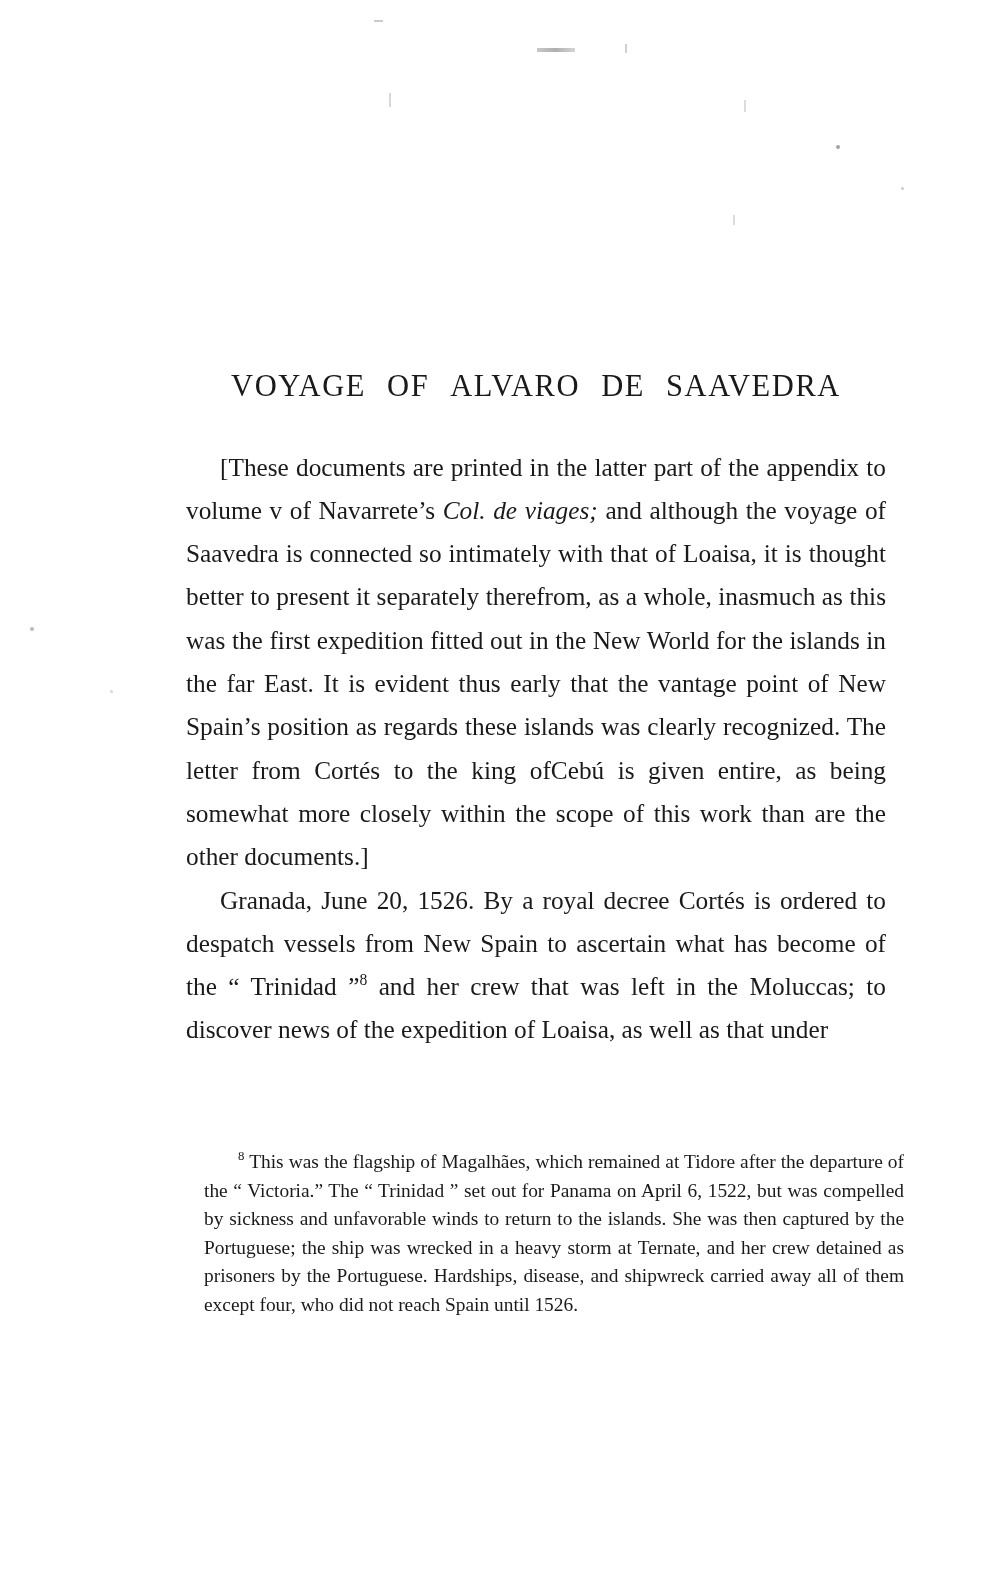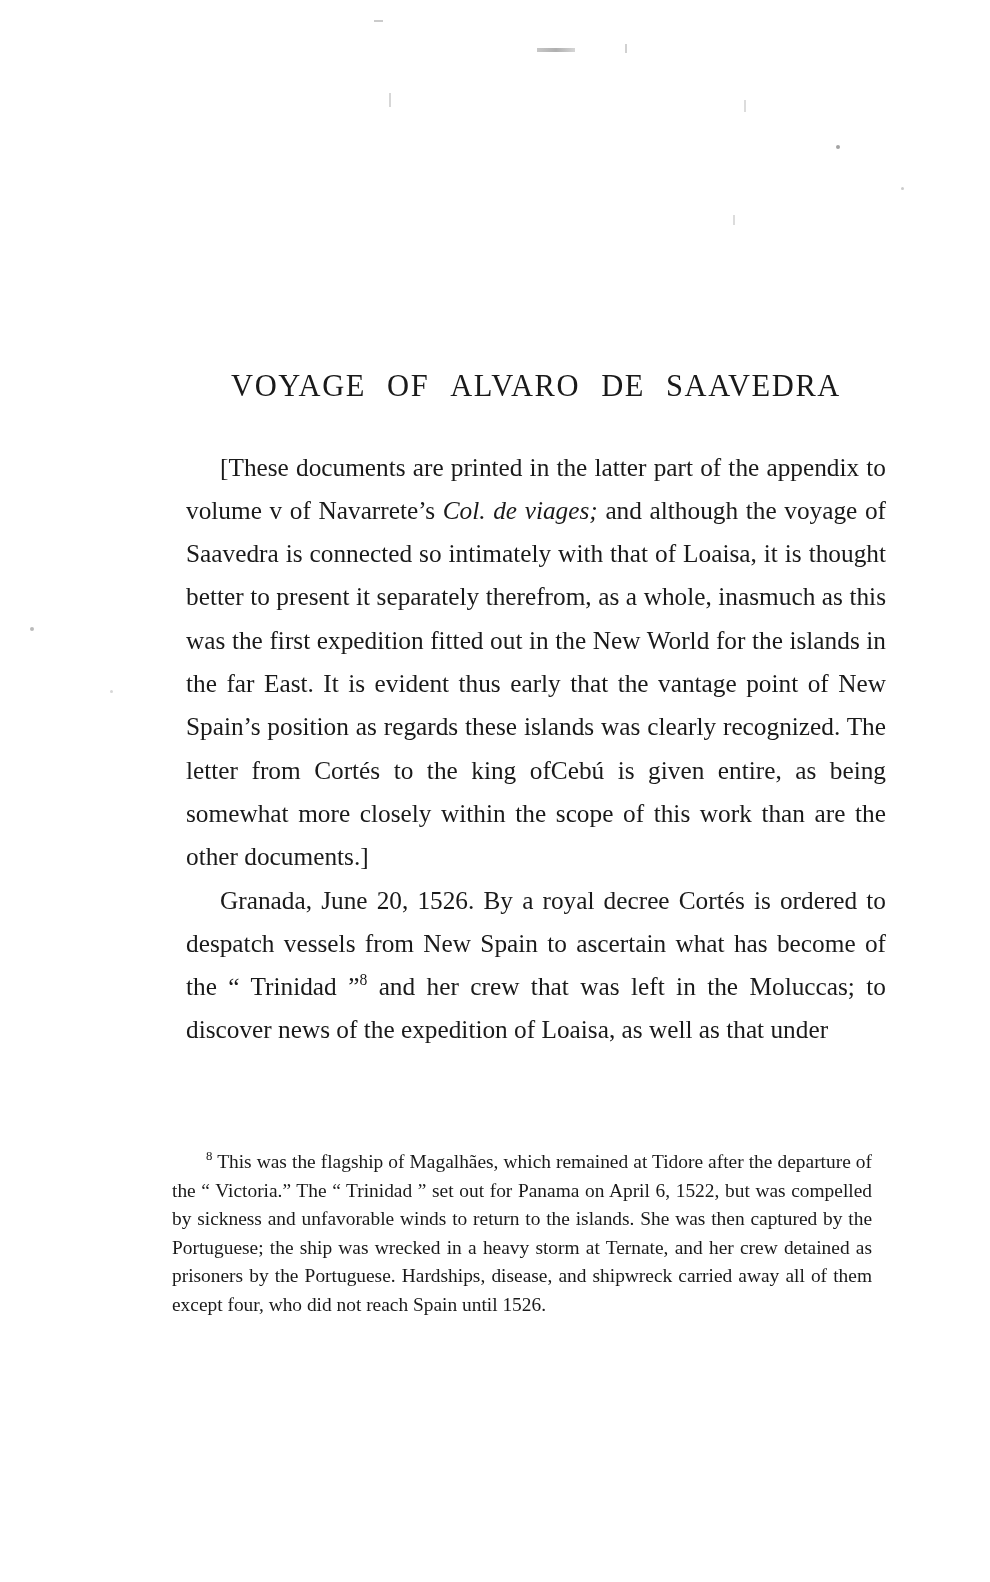--- a/index.html
+++ b/index.html
@@ -85,21 +85,21 @@
   .it { font-style: italic; }
 
   .sup {
     font-size: 0.62em;
     vertical-align: 0.62em;
     line-height: 0;
   }
 
   .footnote {
     position: absolute;
-    left: 172px;
+    left: 204px;
     top: 1148px;
     width: 700px;
     font-size: 19.4px;
     line-height: 28.6px;
     text-align: justify;
     text-justify: inter-word;
   }
   .footnote p {
     margin: 0;
     text-indent: 34px;

